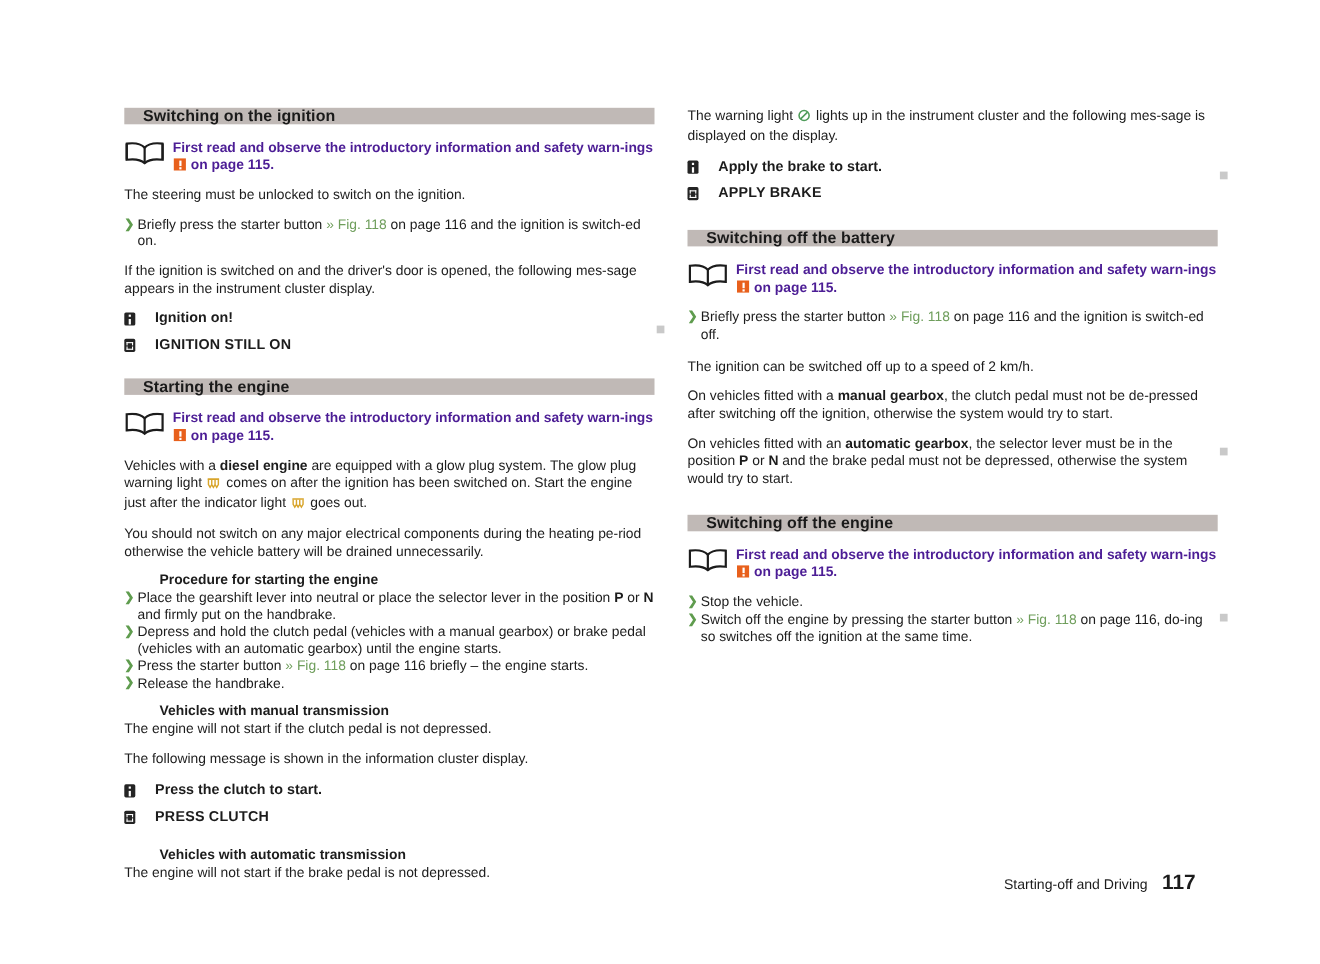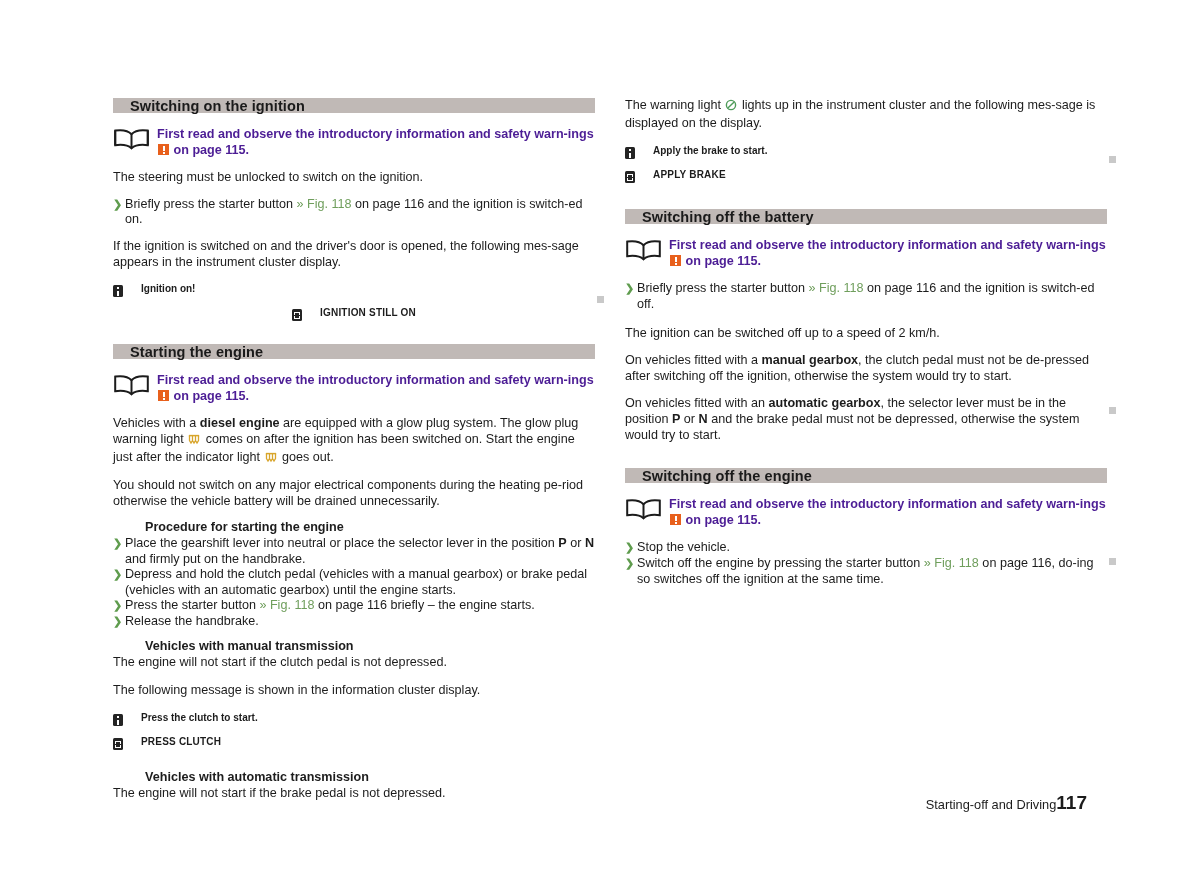--- a/index.html
+++ b/index.html
@@ -139,21 +139,21 @@
     display: flex;
     align-items: flex-start;
     margin-bottom: 4px;
   }
   .msg-icon-cell {
     flex: 0 0 auto;
     width: 28px;
     padding-top: 2px;
   }
   .msg-text {
-    font-size: 10px;
+    font-size: 13px;
     line-height: 15.6px;
     font-weight: bold;
     color: #1c1c1c;
   }
   .msg-text.caps { font-weight: bold; letter-spacing: .2px; }
 
   
   .badge {
     display: inline-block;
     width: 10px;
@@ -225,20 +225,21 @@
     background: #c9c9c9;
   }
 
   
   .footer {
     position: absolute;
     right: 113px;
     bottom: 62px;
     display: flex;
     align-items: baseline;
+    gap: 13px;
   }
   .footer-chapter {
     font-size: 12.8px;
     color: #1c1c1c;
   }
   .footer-page {
     font-size: 19px;
     font-weight: bold;
     color: #1c1c1c;
   }
@@ -270,21 +271,21 @@
     <ul class="chev">
       <li><span class="chev-mark">❯</span><span>Briefly press the starter button </span><span class="fig-link">» Fig. 118</span><span> on page 116 and the ignition is switch‑ed on.</span></li>
     </ul>
 
     <p class="body">If the ignition is switched on and the driver's door is opened, the following mes‑sage appears in the instrument cluster display.</p>
 
     <div class="msg-row">
       <div class="msg-icon-cell"><span class="badge badge-info"></span></div>
       <div class="msg-text">Ignition on!</div>
     </div>
-    <div class="msg-row" style="margin-bottom:14px;justify-content:center;">
+    <div class="msg-row" style="margin-bottom:14px;">
       <div class="msg-icon-cell"><span class="badge badge-screen"></span></div>
       <div class="msg-text caps">IGNITION STILL ON</div>
     </div>
 
     <div class="sect-bar" style="margin-top:19px;">
       <span class="sect-title">Starting the engine</span>
     </div>
 
     <div class="ref-block">
       <div class="ref-icon">

